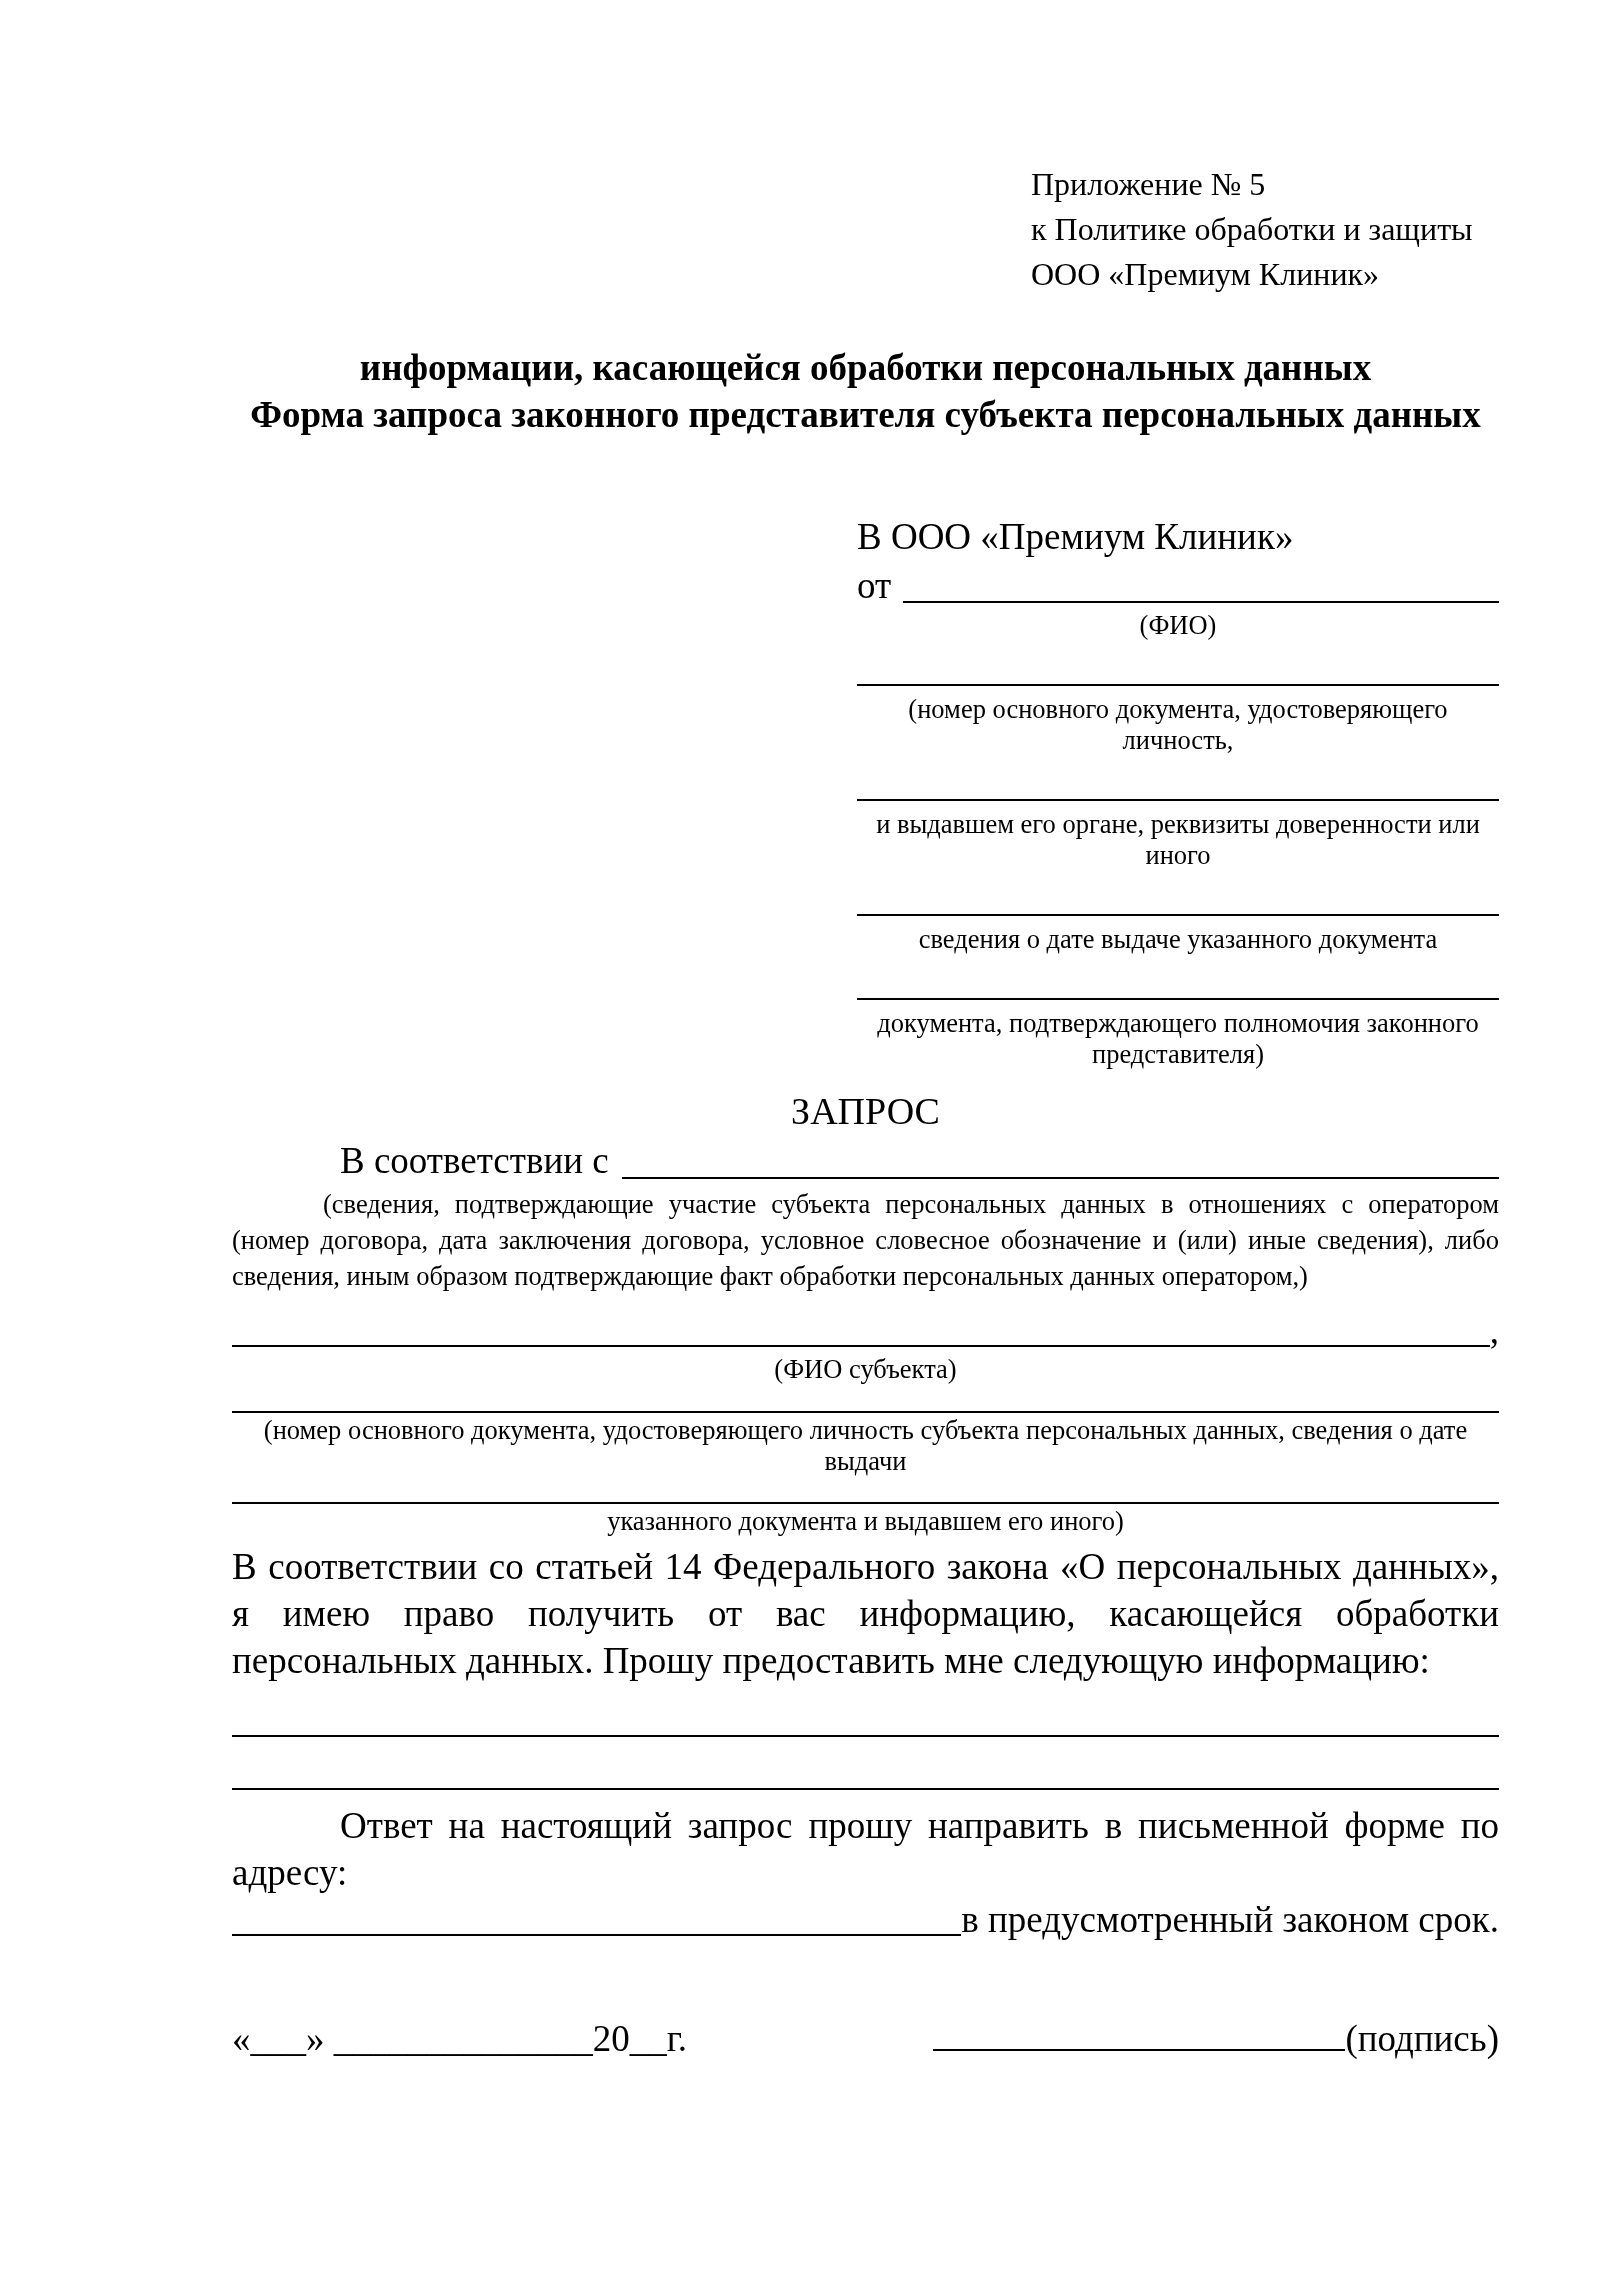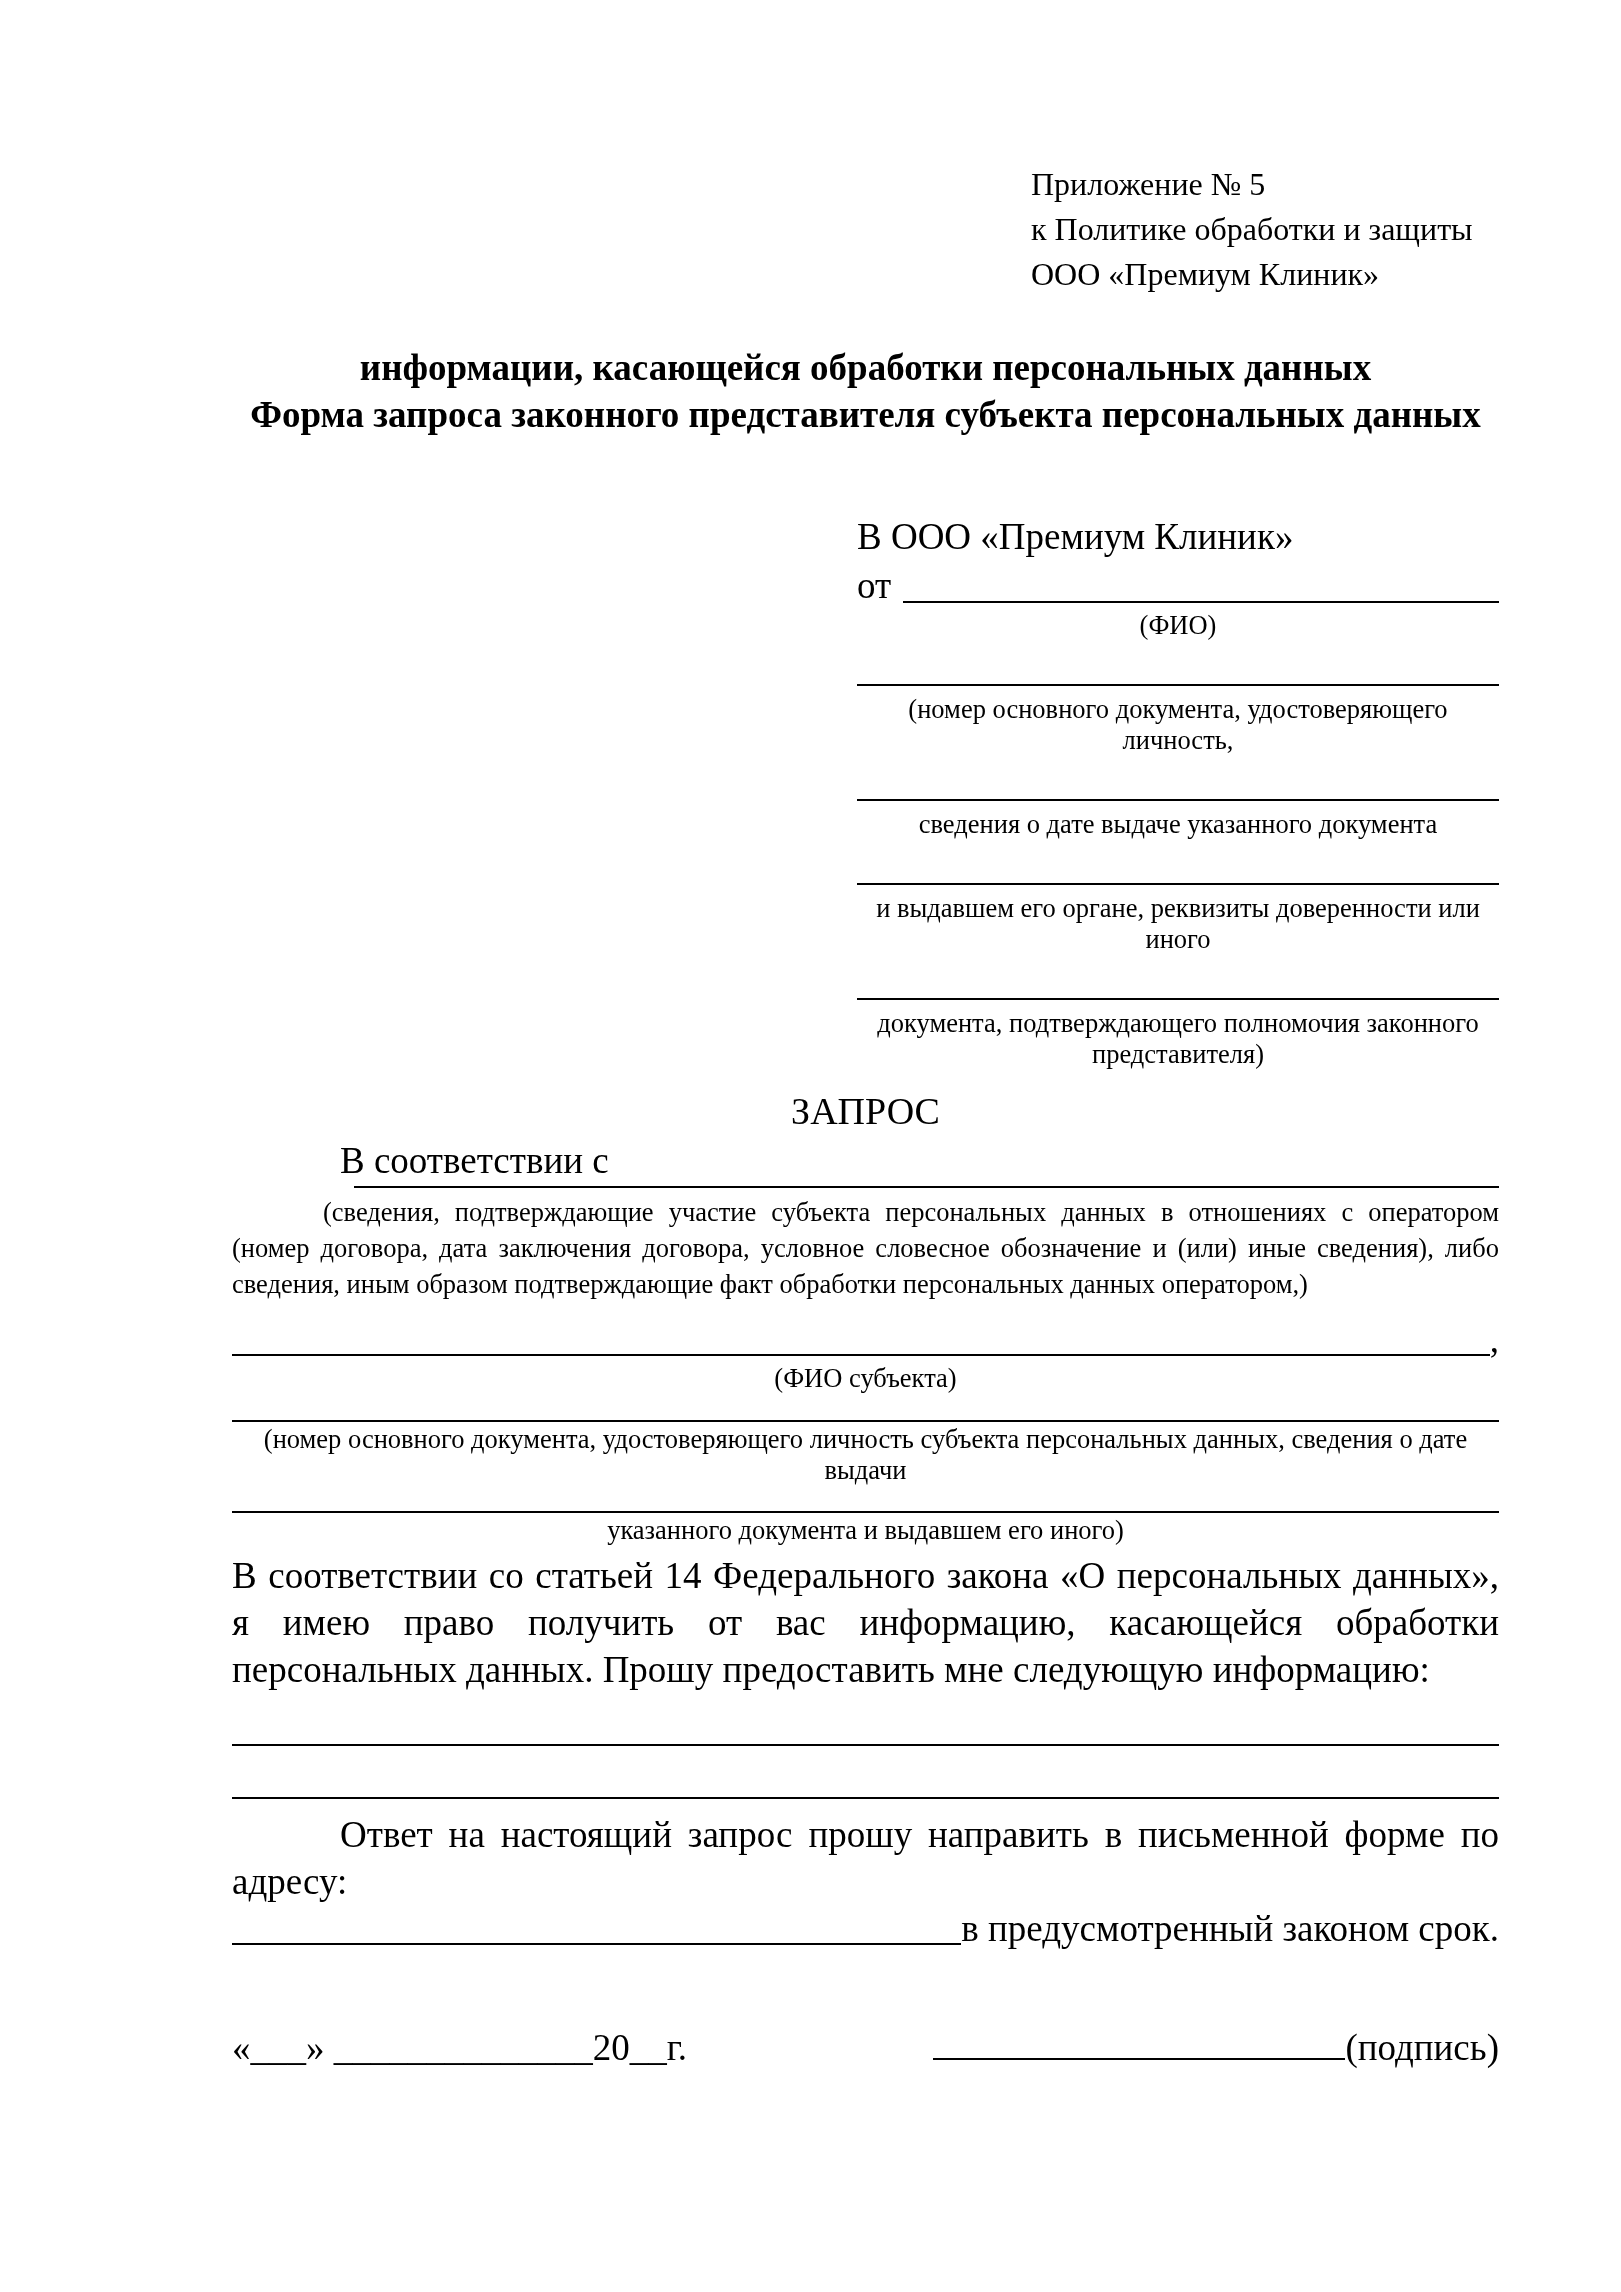--- a/index.html
+++ b/index.html
@@ -19,21 +19,21 @@
   
   .addressee { margin-top:74px; margin-left:625px; }
   .addr-to { font-size:37px; line-height:49px; }
   .addr-from { display:flex; font-size:37px; line-height:49px; }
   .fill-line { border-bottom:2.9px solid #000; }
   .addr-from .fill-line { flex:1; margin-left:11.8px; margin-bottom:6.9px; }
   .addr-caption { text-align:center; font-size:26.5px; line-height:31px; }
   .addr-row { margin-top:43px; border-top:2.9px solid #000; padding-top:8px; }
   
   .request-heading { margin-top:17.6px; text-align:center; font-size:38px; line-height:47px; }
-  .intro-row { display:flex; font-size:37px; line-height:51px; padding-left:108px;flex-direction:column; }
+  .intro-row { display:flex; font-size:37px; line-height:51px; padding-left:108px; }
   .intro-row .fill-line { flex:1; margin-left:13.7px; margin-bottom:6.9px; }
   .small-caption { font-size:26.5px; line-height:36px; text-align:justify; text-indent:91px; }
   .body-par { font-size:37px; line-height:47px; text-align:justify; }
   .subject-row { display:flex; font-size:37px; line-height:47px; margin-top:13.7px; }
   .subject-row .fill-line { flex:1; margin-bottom:6.9px; }
   .center-caption { text-align:center; font-size:26.5px; line-height:31px; }
   .doc-line { margin-top:25.5px; border-bottom:2.9px solid #000; height:0; }
   .doc-caption { margin-top:2px; }
   .law-par { margin-top:5.9px; }
   .info-line { border-bottom:2.9px solid #000; height:53px; }
@@ -66,24 +66,24 @@
     <div class="addr-from">
       <span>от</span>
       <span class="fill-line"></span>
     </div>
     <div class="addr-caption">(ФИО)</div>
 
     <div class="addr-row">
       <div class="addr-caption">(номер основного документа, удостоверяющего личность,</div>
     </div>
     <div class="addr-row">
-      <div class="addr-caption">сведения о дате выдаче указанного документа</div>
+      <div class="addr-caption">и выдавшем его органе, реквизиты доверенности или иного</div>
     </div>
     <div class="addr-row">
-      <div class="addr-caption">и выдавшем его органе, реквизиты доверенности или иного</div>
+      <div class="addr-caption">сведения о дате выдаче указанного документа</div>
     </div>
     <div class="addr-row">
       <div class="addr-caption">документа, подтверждающего полномочия законного представителя)</div>
     </div>
   </div>
 
   <div class="request-heading">ЗАПРОС</div>
 
   <div class="intro-row">
     <span>В соответствии с</span>

